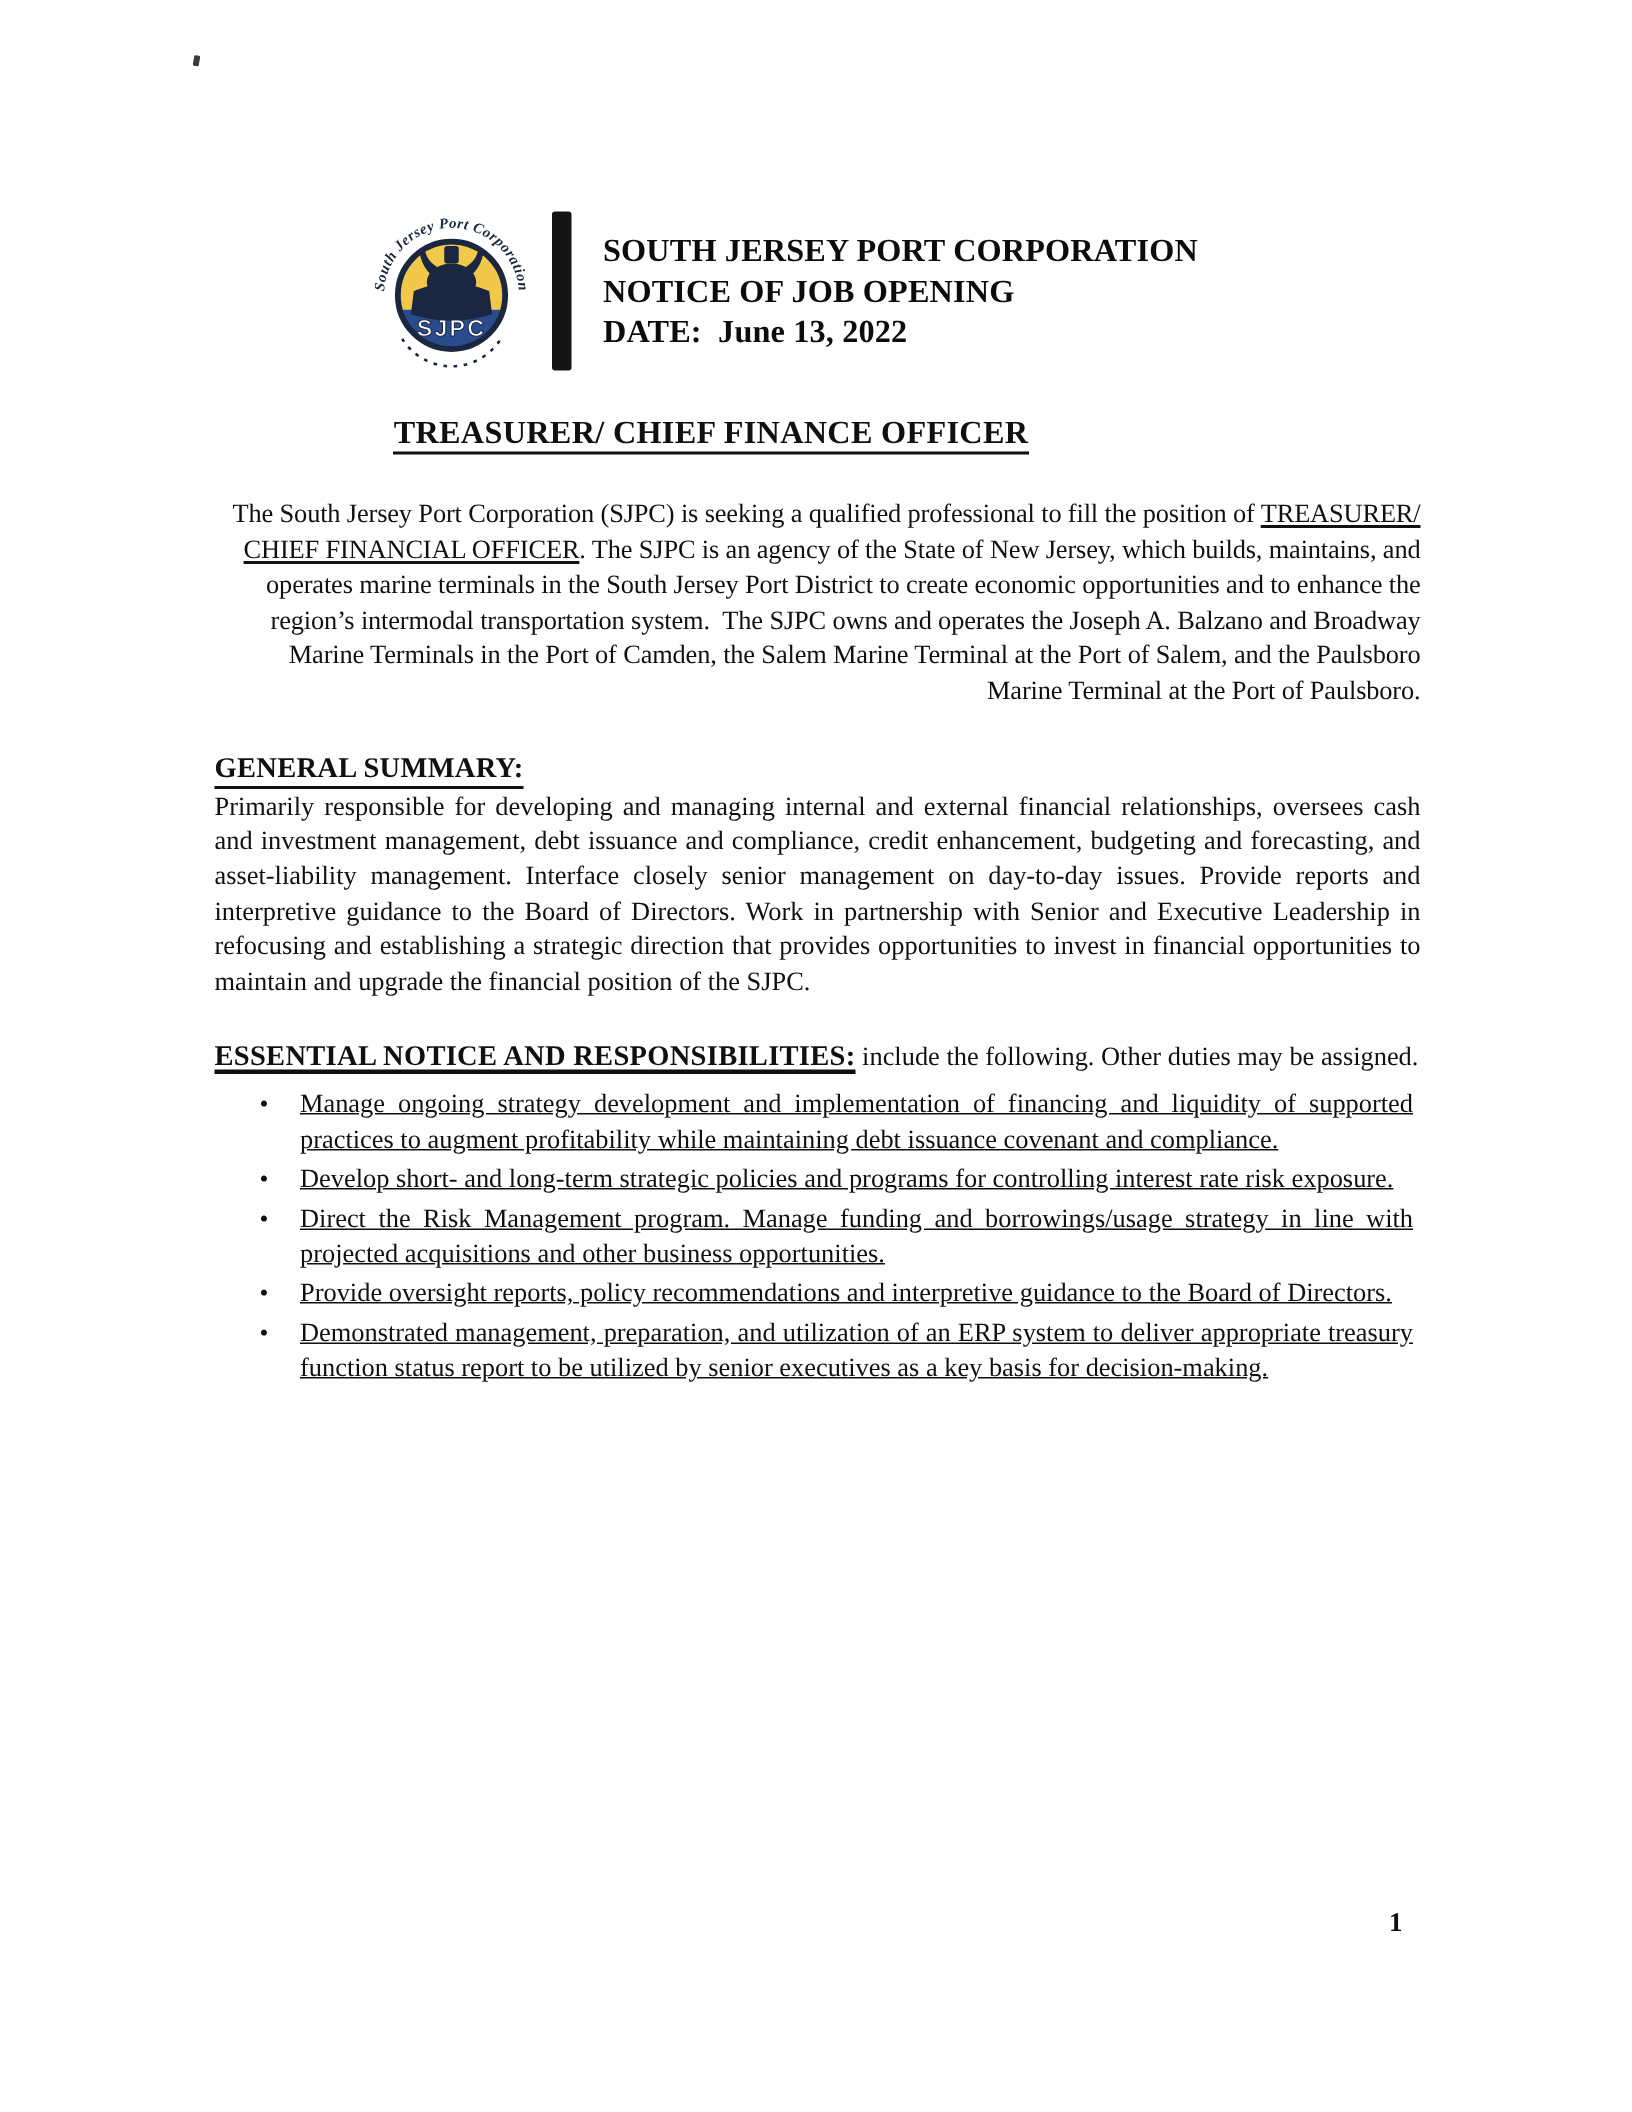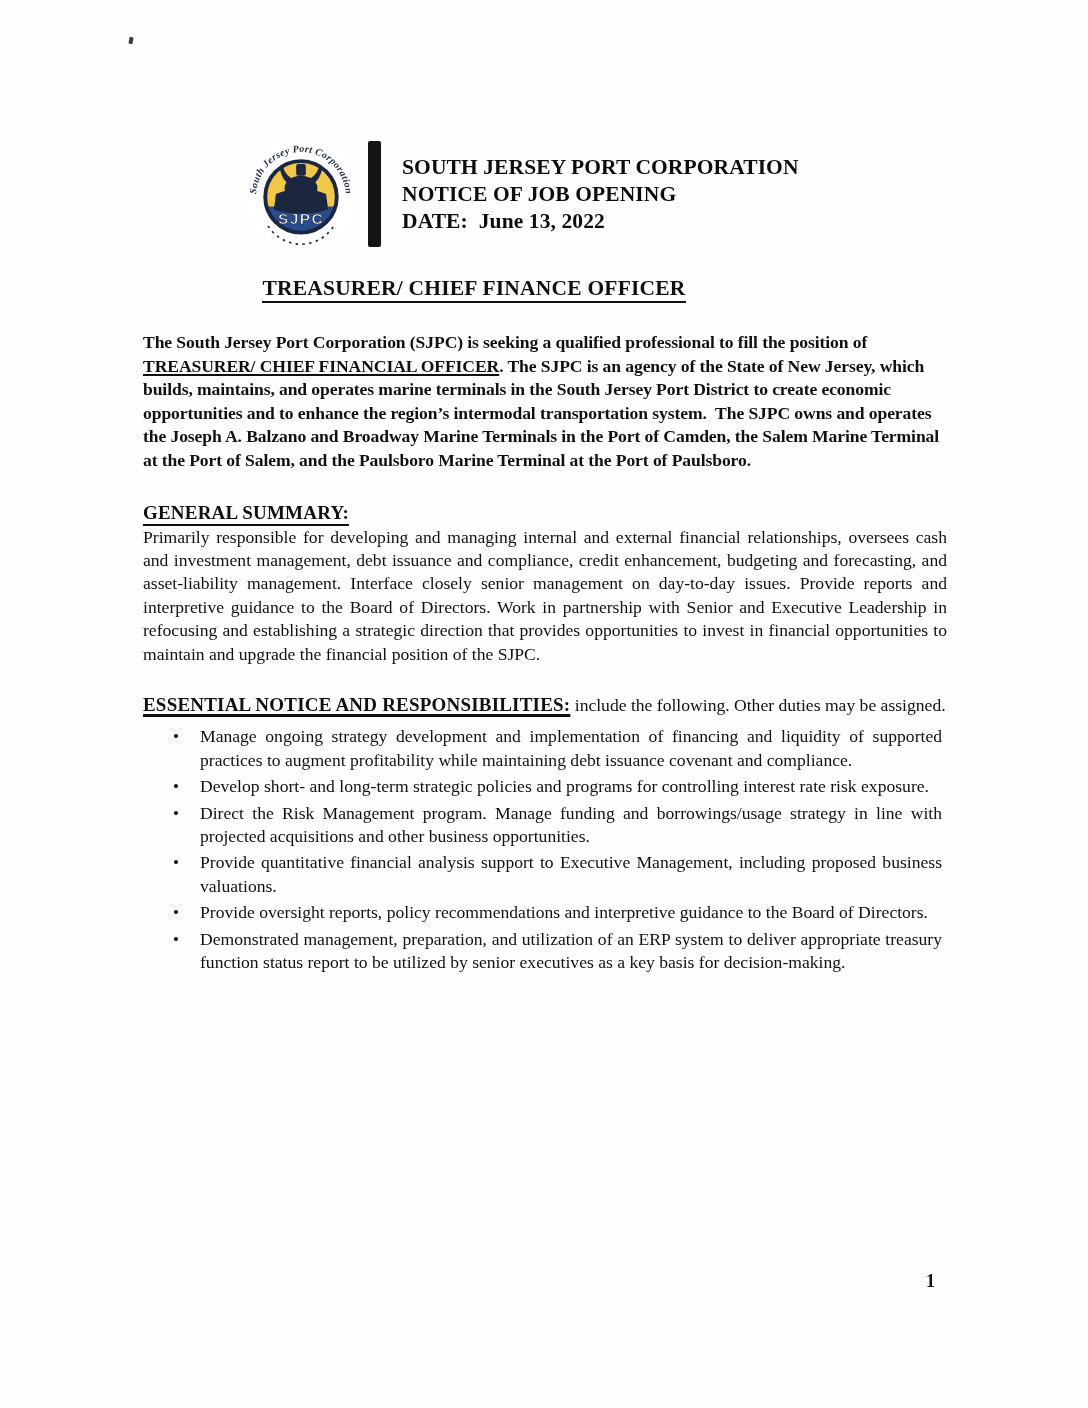--- a/index.html
+++ b/index.html
@@ -12,27 +12,27 @@
     color:#101010;
     overflow:hidden;
   }
   .speck{position:absolute;left:129px;top:37px;width:4px;height:7px;background:#3a3a3a;transform:rotate(10deg);border-radius:1px;}
   .letterhead{position:absolute;left:243px;top:136px;display:flex;align-items:center;}
   .divider-bar{width:13px;height:106px;background:#141414;margin-left:9px;border-radius:2px;}
   .header-text{margin-left:21px;font-weight:bold;font-size:21.5px;line-height:27px;letter-spacing:0.1px;color:#0c0c0c;white-space:nowrap;}
   .doc-title{position:absolute;top:276px;left:0;width:948px;text-align:center;font-size:21.5px;font-weight:bold;letter-spacing:0.2px;}
   .u{border-bottom:2.5px solid #101010;padding-bottom:1px;}
   .content{position:absolute;left:143px;top:331px;width:804px;font-size:17.6px;}
-  .intro{margin:0;font-weight:bold;line-height:23.6px;letter-spacing:-0.1px;}
+  .intro{margin:0;font-weight:normal;line-height:23.6px;letter-spacing:-0.1px;text-align:right;}
   .intro .u-inline{text-decoration:underline;text-decoration-thickness:2px;text-underline-offset:2px;}
   .sec-heading{margin:29px 0 2px 0;font-size:19px;font-weight:bold;letter-spacing:0.2px;}
   .summary-body{margin:2px 0 0 0;line-height:23.4px;text-align:justify;}
   .duties-lead{margin:27px 0 0 0;line-height:23.4px;}
   .duties-lead .hd{font-size:19px;font-weight:bold;letter-spacing:0.2px;text-decoration:underline;text-decoration-thickness:2.5px;text-underline-offset:3px;}
-  ul.duties{margin:8px 5px 0 0;padding:0 0 0 57px;list-style:none;}
+  ul.duties{margin:8px 5px 0 0;padding:0 0 0 57px;list-style:none;text-decoration:underline;}
   ul.duties li{position:relative;line-height:23.4px;margin-bottom:3px;text-align:justify;}
   ul.duties li::before{content:"\2022";position:absolute;left:-27px;top:0;font-size:17px;}
   .page-number{position:absolute;left:926px;top:1271px;font-size:18px;font-weight:bold;}
   .logo-svg{display:block;}
 </style>
 </head>
 <body>
 
 <div class="page">
 
@@ -86,21 +86,20 @@
     <p class="summary-body">Primarily responsible for developing and managing internal and external financial relationships, oversees cash and investment management, debt issuance and compliance, credit enhancement, budgeting and forecasting, and asset-liability management. Interface closely senior management on day-to-day issues. Provide reports and interpretive guidance to the Board of Directors. Work in partnership with Senior and Executive Leadership in refocusing and establishing a strategic direction that provides opportunities to invest in financial opportunities to maintain and upgrade the financial position of the SJPC.</p>
 
     <p class="duties-lead">
       <span class="hd">ESSENTIAL NOTICE AND RESPONSIBILITIES:</span><span> include the following. Other duties may be assigned.</span>
     </p>
 
     <ul class="duties">
       <li>Manage ongoing strategy development and implementation of financing and liquidity of supported practices to augment profitability while maintaining debt issuance covenant and compliance.</li>
       <li>Develop short- and long-term strategic policies and programs for controlling interest rate risk exposure.</li>
       <li>Direct the Risk Management program. Manage funding and borrowings/usage strategy in line with projected acquisitions and other business opportunities.</li>
-      <li>Provide quantitative financial analysis support to Executive Management, including proposed business valuations.</li>
       <li>Provide oversight reports, policy recommendations and interpretive guidance to the Board of Directors.</li>
       <li>Demonstrated management, preparation, and utilization of an ERP system to deliver appropriate treasury function status report to be utilized by senior executives as a key basis for decision-making.</li>
     </ul>
 
   </div>
 
   <div class="page-number">1</div>
 
 </div>
 

